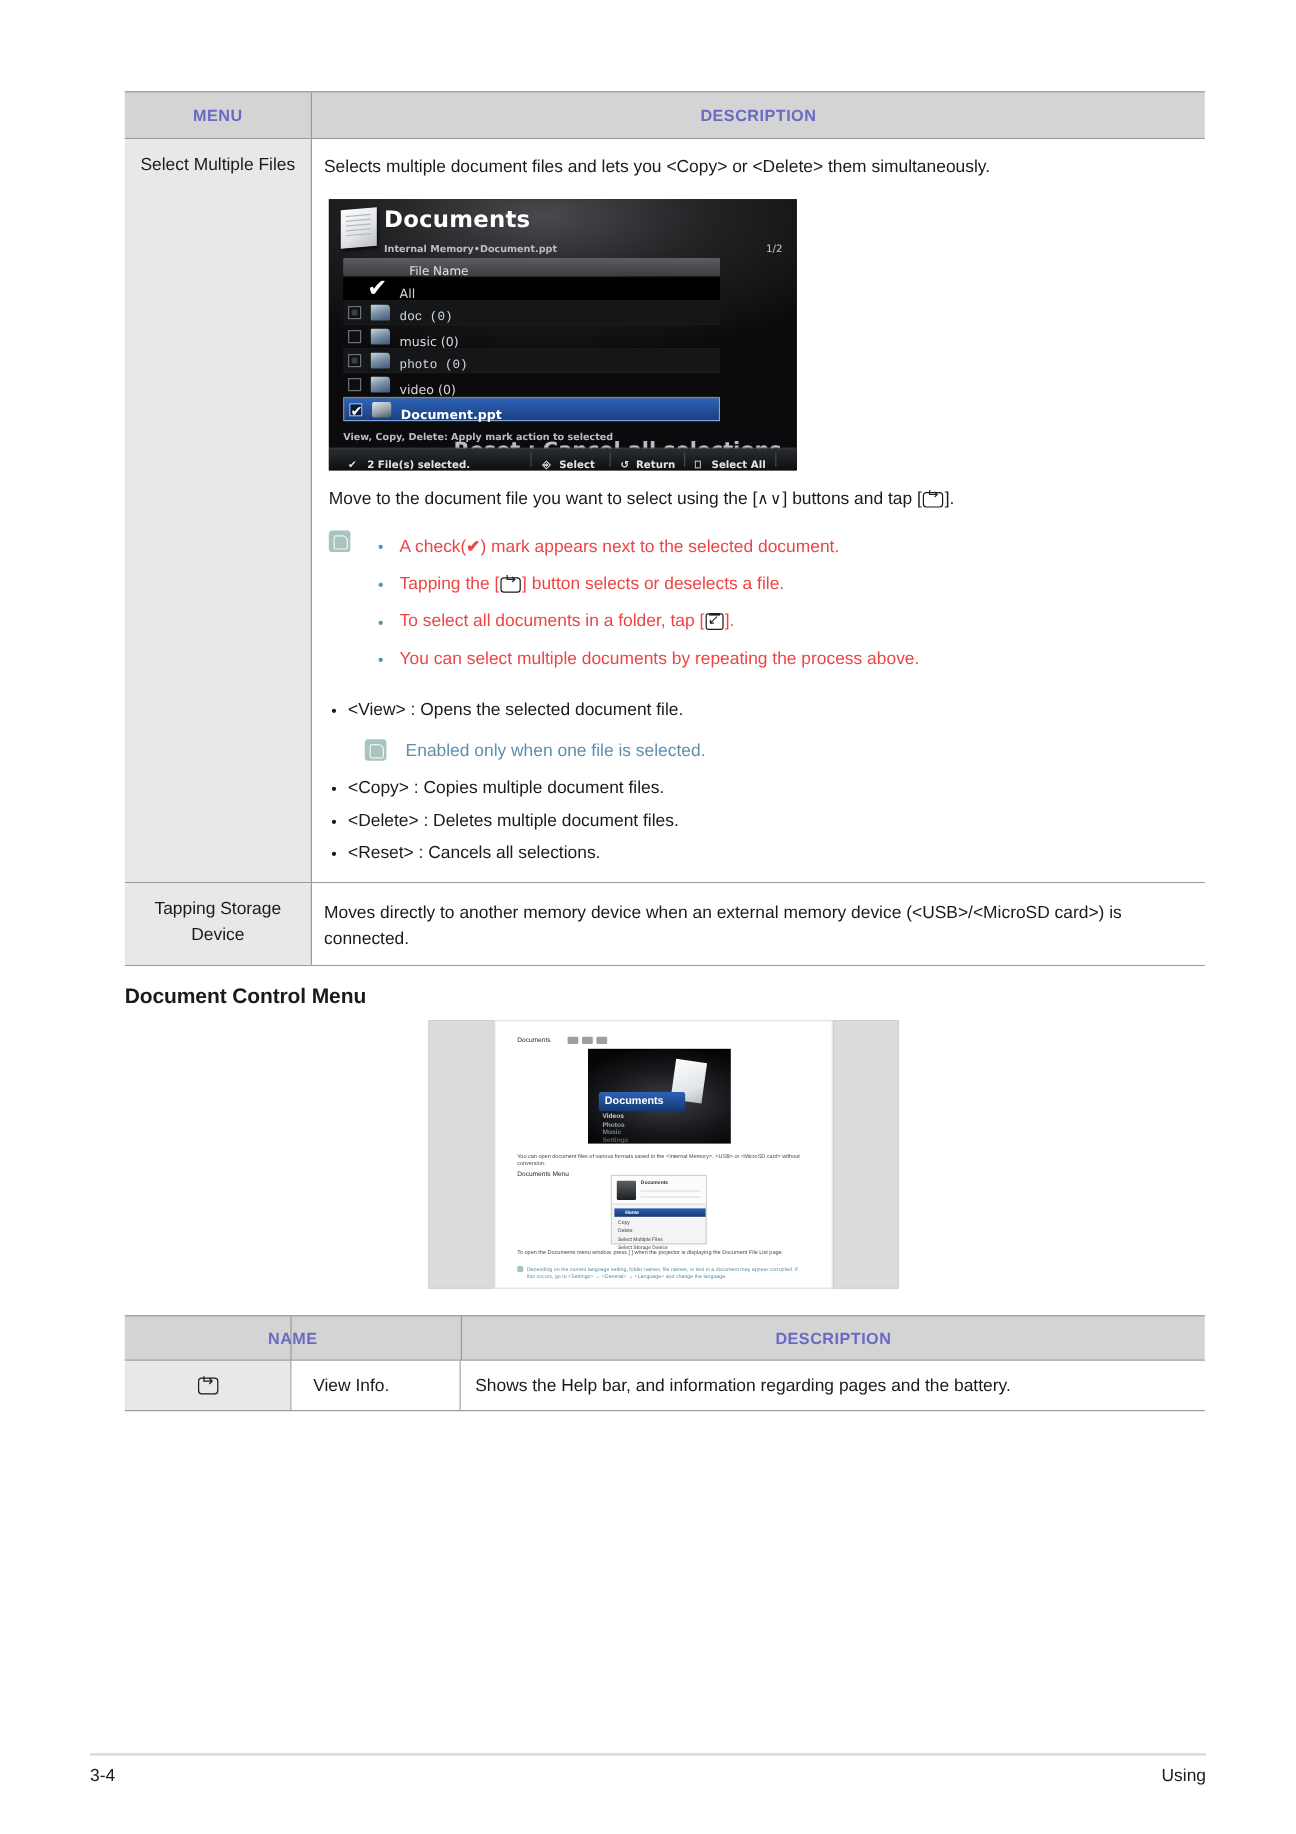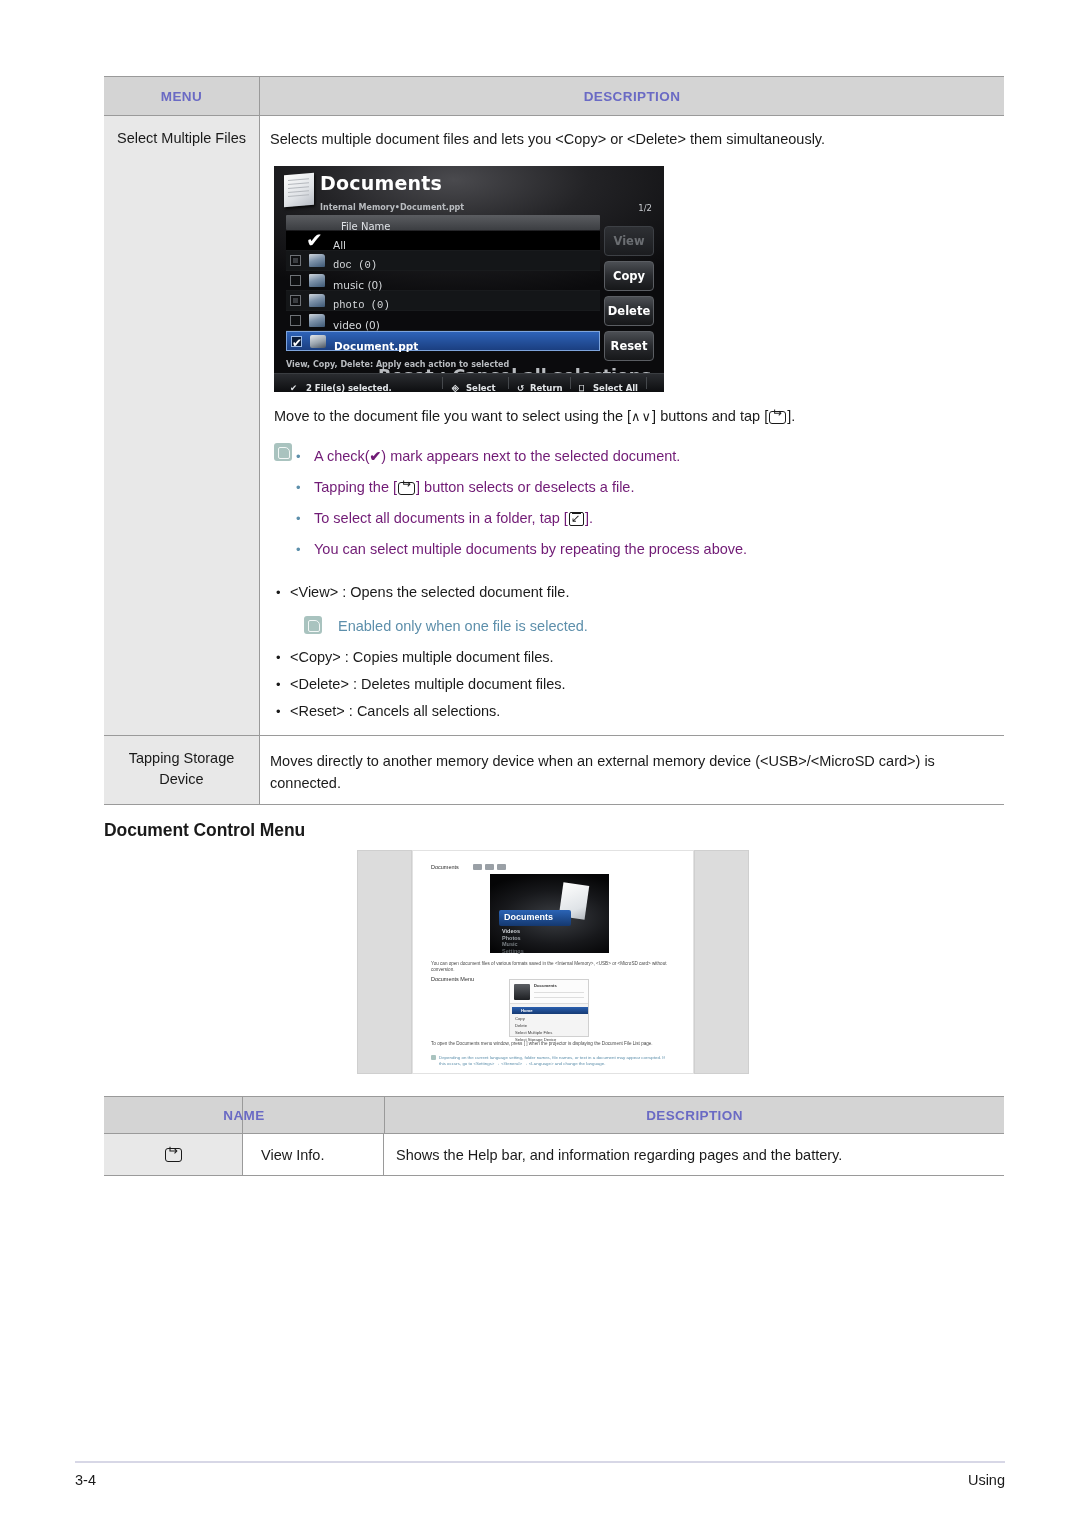--- a/index.html
+++ b/index.html
@@ -149,21 +149,21 @@
     display:inline-block; width:18px; height:18px; border-radius:3px;
     background:#a9c3bf; position:absolute; left:0; top:2px;
   }
   .note-ico::after{
     content:""; position:absolute; left:4px; top:4px; width:10px; height:10px;
     border:1.6px solid #f2f7f6; border-radius:2px 5px 2px 2px;
     transform:rotate(0deg);
   }
   .blue-list { list-style:none; margin:0; padding:0 0 0 40px; }
   .blue-list li {
-    color:#701a75; font-size:14.5px; line-height:31px; position:relative;
+    color:#ef4444; font-size:14.5px; line-height:31px; position:relative;margin-left:19px;
   }
   .blue-list li::before {
     content:"\2022"; position:absolute; left:-18px; color:#5d8fab; font-size:13px;
   }
   .dark-list { list-style:none; margin:0; padding:0 0 0 20px; }
   .dark-list li { font-size:14.5px; line-height:27px; position:relative; color:#1a1a1a;}
   .dark-list li::before{ content:"\2022"; position:absolute; left:-14px; font-size:13px; }
 
   .sub-note { margin:8px 0 6px 34px; position:relative; height:24px; }
   .sub-note .note-ico { left:0; top:2px; }
@@ -323,28 +323,22 @@
               <div class="flbl">video (0)</div>
             </div>
             <div class="frow sel">
               <div class="cbox"></div>
               <div class="chk2">✔</div>
               <div class="fico"></div>
               <div class="flbl">Document.ppt</div>
             </div>
           </div>
 
-          <div class="btns">
-            <div class="sbtn dim">View</div>
-            <div class="sbtn">Copy</div>
-            <div class="sbtn">Delete</div>
-            <div class="sbtn">Reset</div>
-          </div>
-
-          <div class="hint h1">View, Copy, Delete: Apply each action to selected</div>
+
+          <div class="hint h1">View, Copy, Delete: Apply mark action to selected</div>
           <div class="hint h2">Reset : Cancel all selections</div>
 
           <div class="helpbar">
             <div class="hi" style="left:16px;">✔</div>
             <div class="hi" style="left:32px;">2 File(s) selected.</div>
             <div class="div" style="left:168px;"></div>
             <div class="hi" style="left:178px;">⎆</div>
             <div class="hi" style="left:192px;">Select</div>
             <div class="div" style="left:234px;"></div>
             <div class="hi" style="left:243px;">↺</div>

